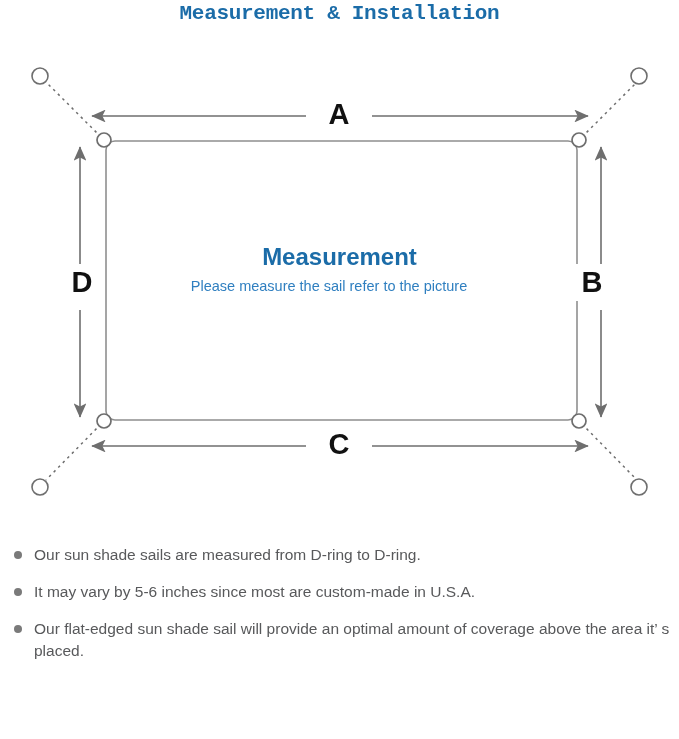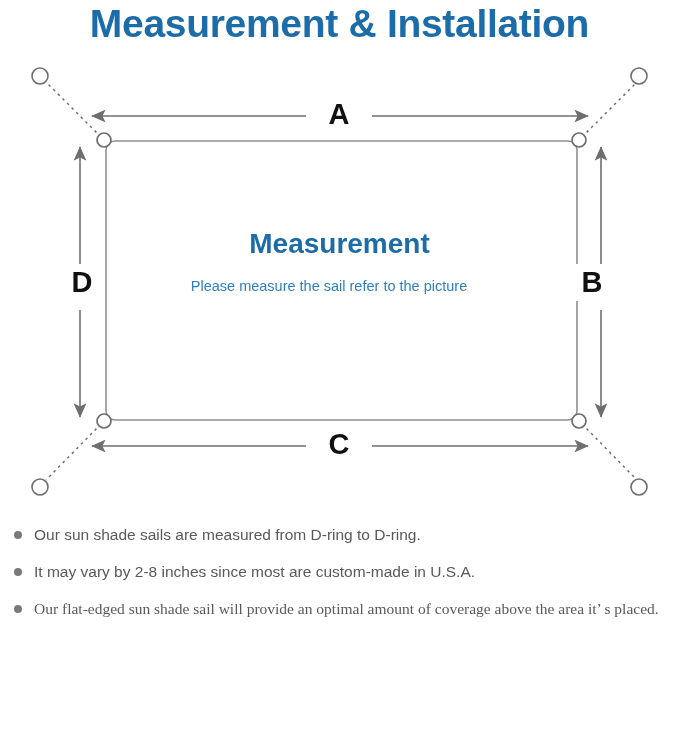--- a/index.html
+++ b/index.html
@@ -16,22 +16,22 @@
     overflow: hidden;
   }
 
   
   .title {
     position: absolute;
     left: 0;
     top: 2px;
     width: 679px;
     text-align: center;
-    font-family: Liberation Sans, sans-serif;
-    font-size: 39px;
+    font-family: Liberation Mono, monospace;
+    font-size: 21px;
     font-weight: bold;
     letter-spacing: -0.3px;
     color: #1b6ca8;
   }
 
   
   .diagram {
     position: absolute;
     left: 0;
     top: 52px;
@@ -39,24 +39,24 @@
     height: 462px;
   }
   .diagram svg {
     display: block;
   }
 
   
   .sail-title {
     position: absolute;
     left: 0;
-    top: 228px;
+    top: 243px;
     width: 679px;
     text-align: center;
-    font-size: 28px;
+    font-size: 24px;
     font-weight: bold;
     color: #1b6ca8;
   }
   .sail-sub {
     position: absolute;
     left: 0;
     top: 278px;
     width: 658px;
     text-align: center;
     font-size: 14.5px;
@@ -75,32 +75,32 @@
   }
   .dim-a { left: 306px; top: 97px;  width: 66px; padding: 3px 0; }
   .dim-c { left: 306px; top: 427px; width: 66px; padding: 3px 0; }
   .dim-d { left: 62px;  top: 264px; width: 40px; padding: 4px 0; }
   .dim-b { left: 572px; top: 264px; width: 40px; padding: 4px 0; }
 
   
   .notes {
     position: absolute;
     left: 8px;
-    top: 524px;
+    top: 544px;
     width: 668px;
   }
   .note {
     position: relative;
     padding-left: 26px;
     margin-bottom: 15px;
     font-size: 15.5px;
     line-height: 1.42;
     color: #58595b;
   }
-  .note:last-child { margin-bottom: 9px; font-family: Liberation Serif, serif; }
+  .note:last-child { margin-bottom: 9px; }
   .note .bullet {
     position: absolute;
     left: 6px;
     top: 7px;
     width: 8px;
     height: 8px;
     border-radius: 50%;
     background: #7a7a7a;
   }
 </style>
@@ -173,19 +173,19 @@
 <div class="dim-letter dim-c">C</div>
 <div class="dim-letter dim-d">D</div>
 
 <div class="notes">
   <div class="note">
     <span class="bullet"></span>
     <span>Our sun shade sails are measured from D-ring to D-ring.</span>
   </div>
   <div class="note">
     <span class="bullet"></span>
-    <span>It may vary by 2-8 inches since most are custom-made in U.S.A.</span>
+    <span>It may vary by 5-6 inches since most are custom-made in U.S.A.</span>
   </div>
   <div class="note">
     <span class="bullet"></span>
     <span>Our flat-edged sun shade sail will provide an optimal amount of coverage above the area it’ s placed.</span>
   </div>
 </div>
 
 </body></html>

